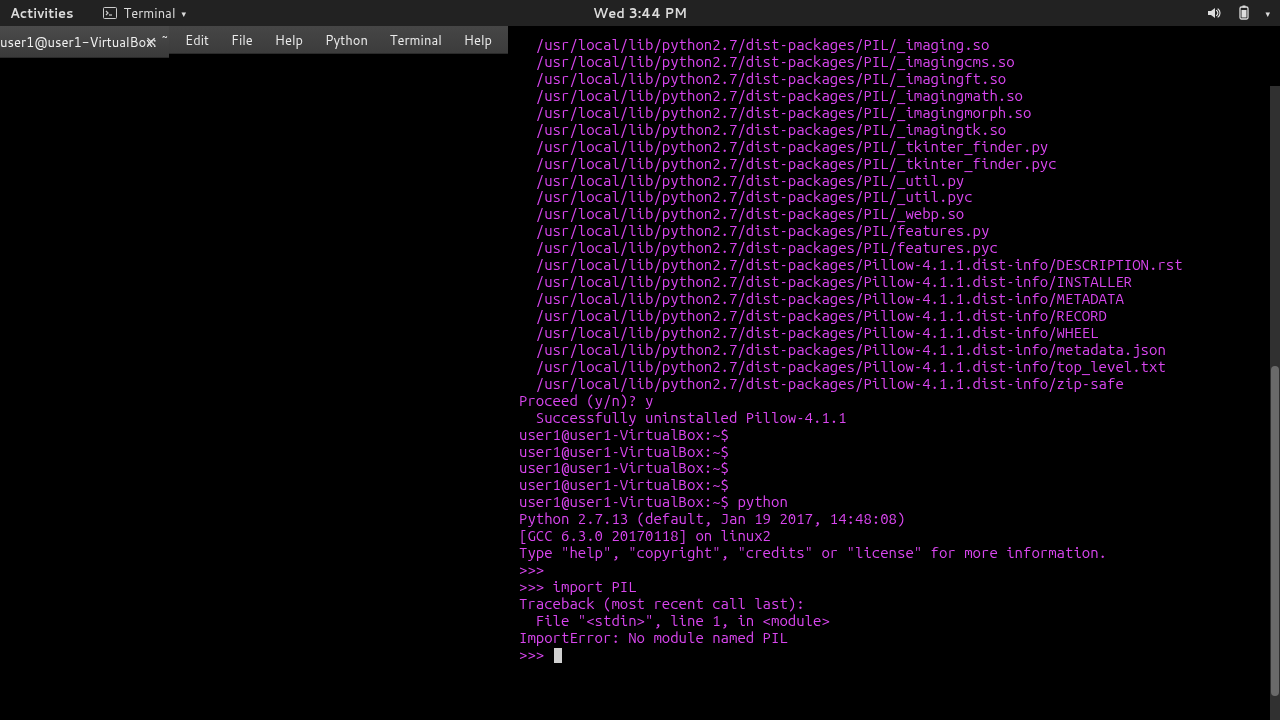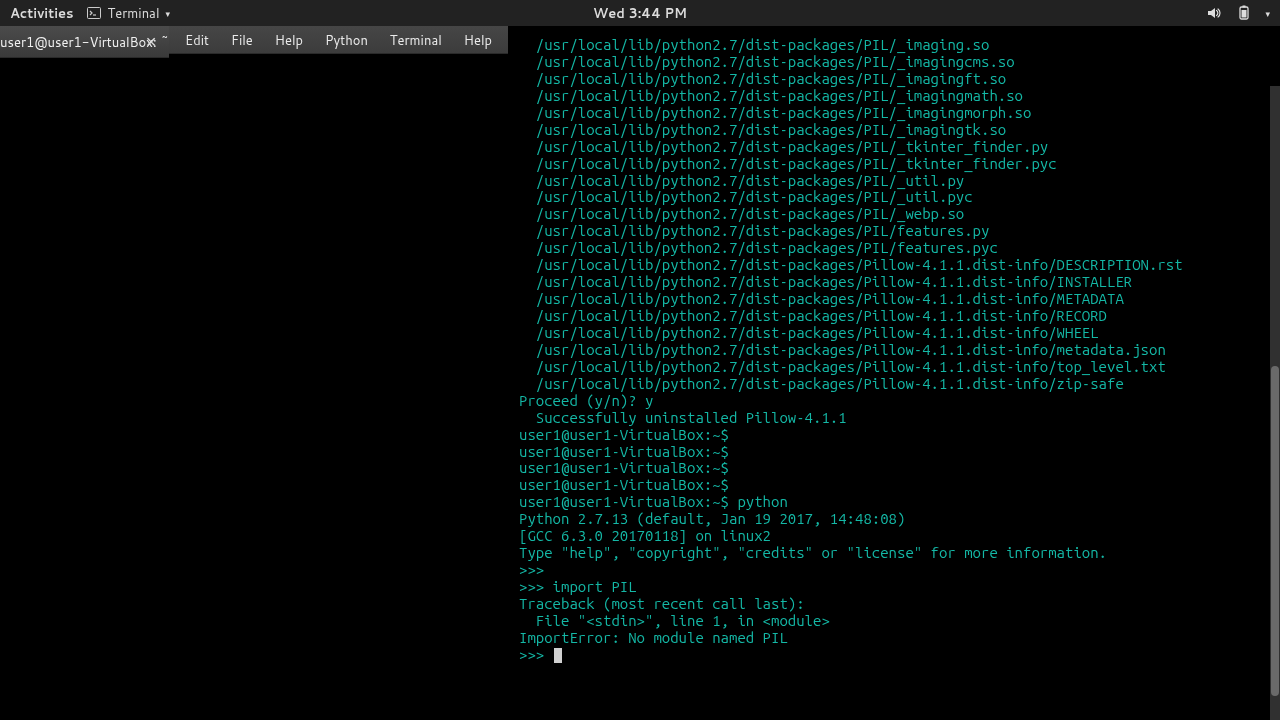--- a/index.html
+++ b/index.html
@@ -16,21 +16,21 @@
       height: 26px;
       background: #222222;
       color: #dcdcdc;
       display: flex;
       align-items: center;
       padding: 0 10px;
       font-family: "Cantarell", "Ubuntu", sans-serif;
       font-size: 13px;
       justify-content: space-between;
     }
-    .topbar-left { display: flex; align-items: center; gap: 12px; }
+    .topbar-left { display: flex; align-items: center; gap: 28px; }
     .activities { font-weight: bold; }
     .app-indicator { display: flex; align-items: center; gap: 6px; }
     .app-indicator-icon {
       width: 16px; height: 16px; display: inline-flex;
       align-items: center; justify-content: center;
     }
     .chevron-icon { font-size: 9px; }
     .topbar-center { font-weight: bold; position: absolute; left: 50%; transform: translateX(-50%); }
     .topbar-right { display: flex; align-items: center; gap: 12px; }
     .tray-icon { display: inline-flex; align-items: center; justify-content: center; width: 18px; height: 18px; }
@@ -73,21 +73,21 @@
       font-family: "Cantarell", "Ubuntu", sans-serif;
       font-size: 13px;
       gap: 2px;
       color: #eaeaea;
     }
     .menu-item { padding: 2px 10px; border-radius: 3px; cursor: pointer; }
 
     .terminal-body {
       flex: 1;
       background: #000;
-      color: #14b8a6;
+      color: #d946ef;
       padding: 11px;
       overflow: hidden;
       font-family: "Ubuntu Mono", "DejaVu Sans Mono", "Liberation Mono", monospace;
       font-size: 15px;
       line-height: 1.13;
     }
     .terminal-body pre {
       font-family: inherit;
       font-size: inherit;
       margin: 0;

